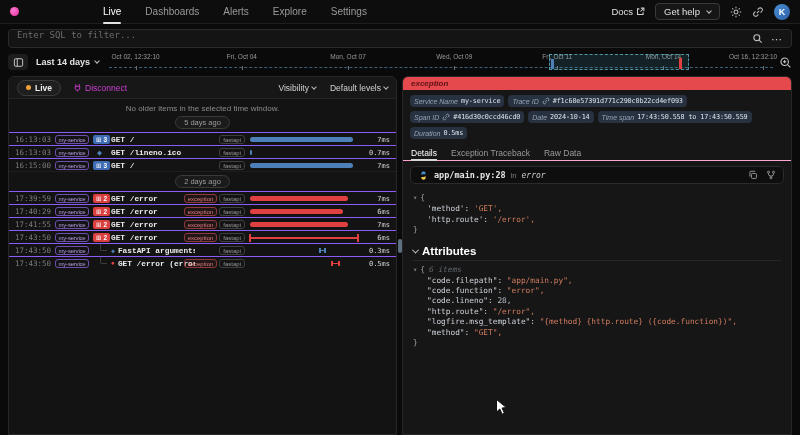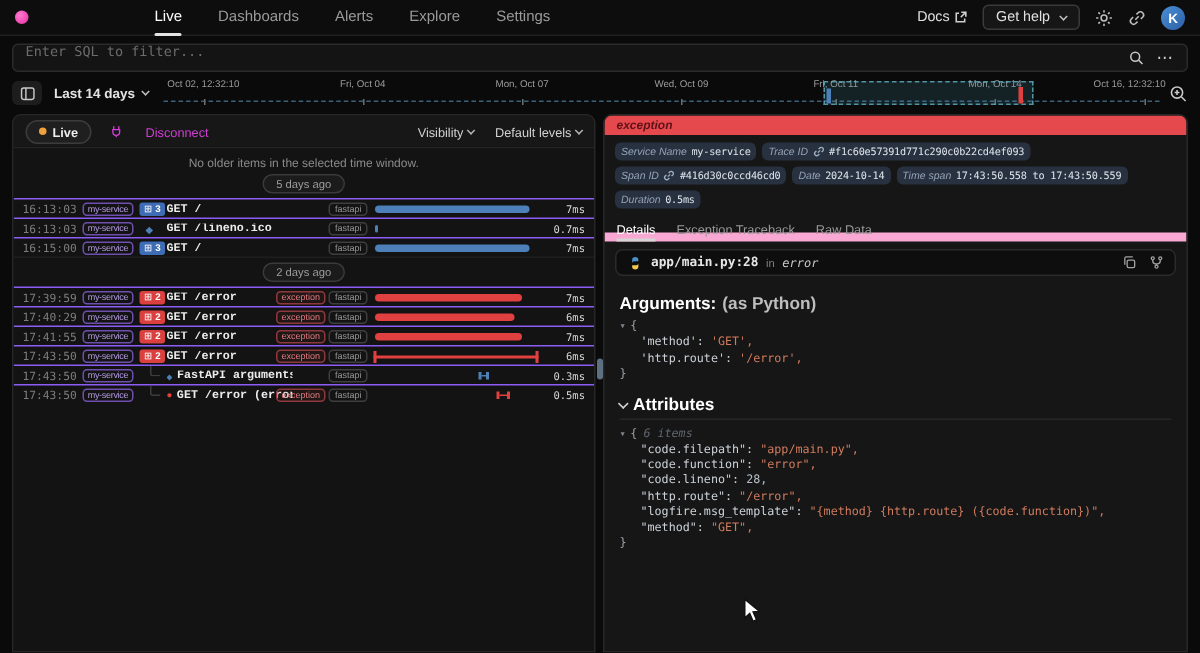--- a/index.html
+++ b/index.html
@@ -63,21 +63,21 @@
   .lpanel { width:389px; display:flex; flex-direction:column; }
   .divider { width:5px; position:relative; }
   .divider .handle { position:absolute; top:163px; left:0.5px; width:4px; height:14px; border-radius:2px; background:#5d7082; }
   .rpanel { flex:1; display:flex; flex-direction:column; background:#161616; }
 
   
   .lhead { height:22px; border-bottom:1px solid #242424; display:flex; align-items:center; padding:0 8px; gap:12px; background:#171717; }
   .livepill { display:flex; align-items:center; gap:4px; border:1px solid #3c3c3c; background:#1f1f1f;
               border-radius:10px; padding:2px 8px; font-size:8.5px; color:#ededed; font-weight:bold; }
   .livedot { width:5px; height:5px; border-radius:50%; background:#f0a13c; }
-  .disc { display:flex; gap:15px; color:#cf3fd3; font-size:8.5px; }
+  .disc { display:flex; gap:3px; color:#cf3fd3; font-size:8.5px; }
   .lhead-right { margin-left:auto; display:flex; gap:14px; color:#d2d2d2; font-size:8.5px; }
   .ddl { display:flex; align-items:center; }
 
   .lbody { flex:1; overflow:hidden; background:#131313; }
   .emptymsg { text-align:center; color:#8b8b8b; font-size:8px; padding-top:5px; }
   .agerow { display:flex; justify-content:center; padding:3px 0; }
   .age { border:1px solid #3a3a3a; background:#1b1b1b; color:#9d9d9d; font-size:7.5px;
          border-radius:8px; padding:1px 8px; }
   .row { height:13px; display:grid; align-items:center;
          grid-template-columns:36px 34px 14px 84px 46px minmax(0,1fr) 26px;
@@ -121,21 +121,21 @@
   .xclose { font-size:11px; color:#a7a7a7; line-height:10px; }
   .banner { height:13px; background:#e5484d; color:#5e1216; font-style:italic; font-size:8px;
             display:flex; align-items:center; padding:0 8px; font-weight:bold; }
   .meta { padding:5px 7px 3px; display:flex; flex-wrap:wrap; gap:4px; }
   .pill { display:inline-flex; align-items:center; gap:3px; background:#28313f; border-radius:4px;
           padding:2px 4px; }
   .pill .lbl { font-style:italic; font-size:7px; color:#95a3b7; white-space:nowrap; }
   .pill .val { font-family:"DejaVu Sans Mono", monospace; font-size:6.8px; letter-spacing:-.15px;
                color:#dde4ee; white-space:nowrap; }
   .pill .lnk { color:#9fb0c4; }
-  .dtabs { display:flex; gap:14px; padding:0 8px; border-bottom:6px solid #f9a8d4; height:17px; margin-top:2px; }
+  .dtabs { display:flex; gap:14px; padding:0 8px; border-bottom:1px solid #f9a8d4; height:17px; margin-top:2px; }
   .dtab { font-size:8.5px; color:#9a9a9a; height:17px; display:flex; align-items:center; position:relative; }
   .dtab.active { color:#fff; }
   .dtab.active::after { content:""; position:absolute; left:0; right:0; bottom:0; height:2px; background:#d6d6d6; }
   .codebar { margin:5px 7px; height:18px; background:#0e0e0e; border:1px solid #2b2b2b; border-radius:5px;
              display:flex; align-items:center; padding:0 7px; gap:5px; }
   .codebar .file { font-size:8.5px; color:#e6e6e6; font-weight:bold; }
   .codebar .in { font-size:7.5px; color:#7f7f7f; }
   .codebar .fn { font-size:8px; font-style:italic; color:#c9c9c9; font-family:"DejaVu Sans Mono", monospace; }
   .codebar .cbicons { margin-left:auto; display:flex; gap:8px; color:#a2a2a2; }
   .rcontent { padding:4px 10px 0; overflow:hidden; }
@@ -536,24 +536,20 @@
         <svg width="10" height="10" viewBox="0 0 16 16" fill="none" stroke="currentColor" stroke-width="1.4">
             <circle cx="4" cy="3.5" r="1.6"></circle>
             <circle cx="12" cy="3.5" r="1.6"></circle>
             <circle cx="8" cy="12.5" r="1.6"></circle>
             <path d="M4 5.2v1.3a3 3 0 0 0 3 3h2a3 3 0 0 0 3-3V5.2M8 9.5v1.4"></path>
           </svg>
       </span>
     </div>
 
     <div class="rcontent">
-      <div class="h3">
-        <span>Arguments:</span>
-        <span class="dim">(as Python)</span>
-      </div>
       <div class="code">
         <div class="cl"><span class="fold"></span><span class="br">{</span></div>
         <div class="cl indent"><span class="k">'method':</span> <span class="v">'GET',</span></div>
         <div class="cl indent"><span class="k">'http.route':</span> <span class="v">'/error',</span></div>
         <div class="cl"><span class="br">}</span></div>
       </div>
 
       <div class="h3" style="margin-top:9px">
         <i class="hchev"></i>
         <span>Attributes</span>

